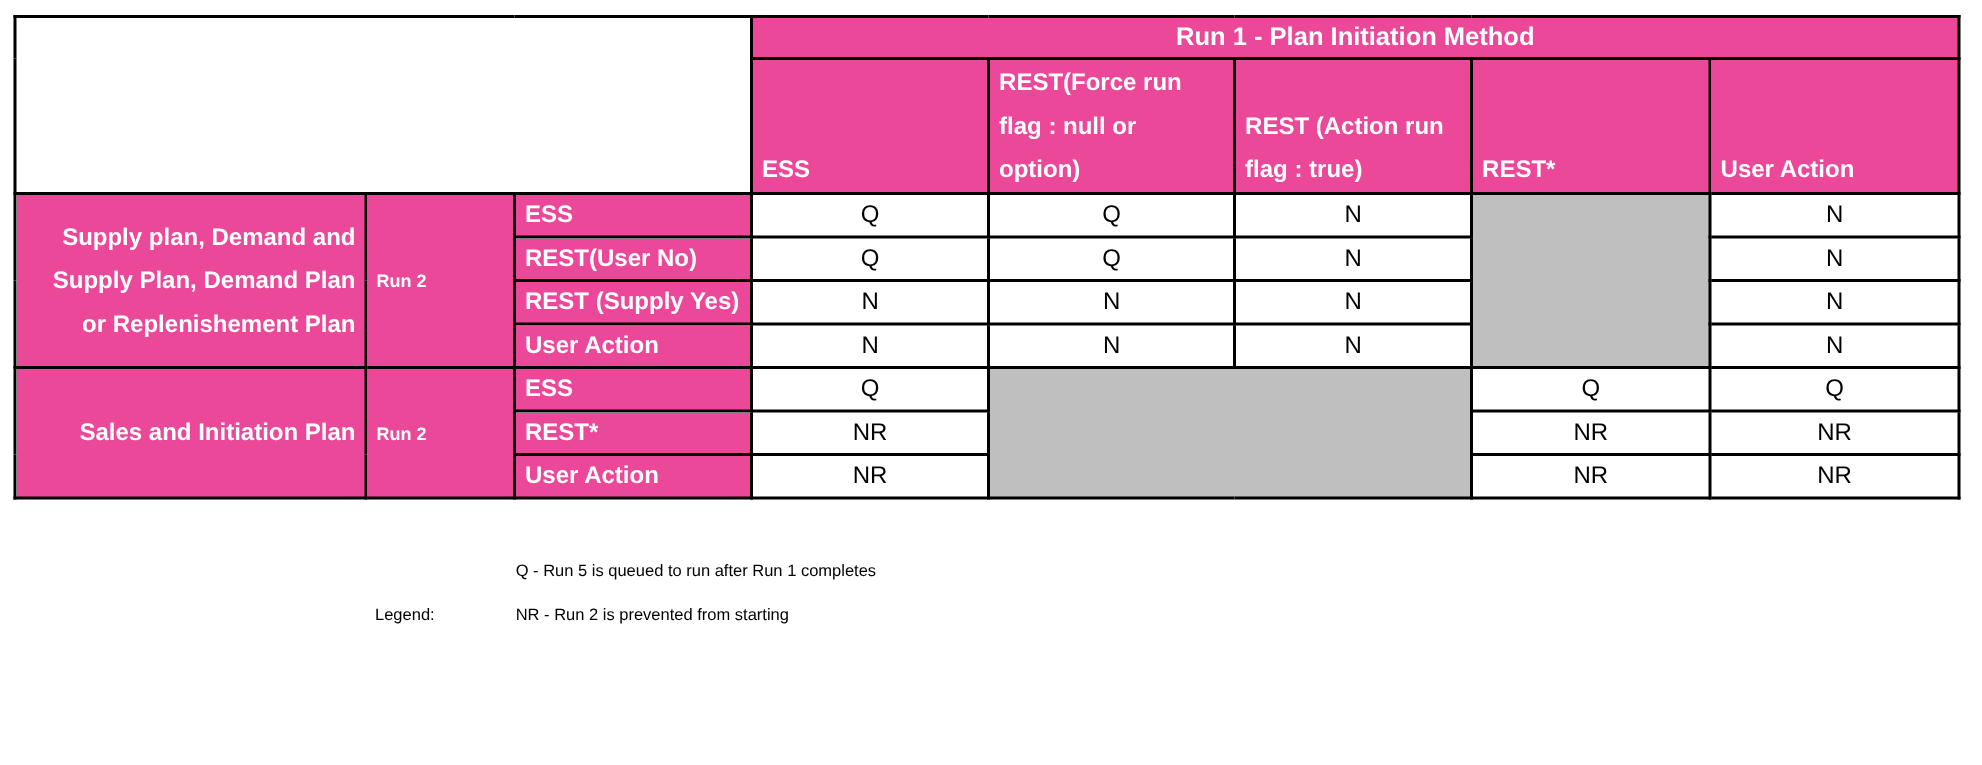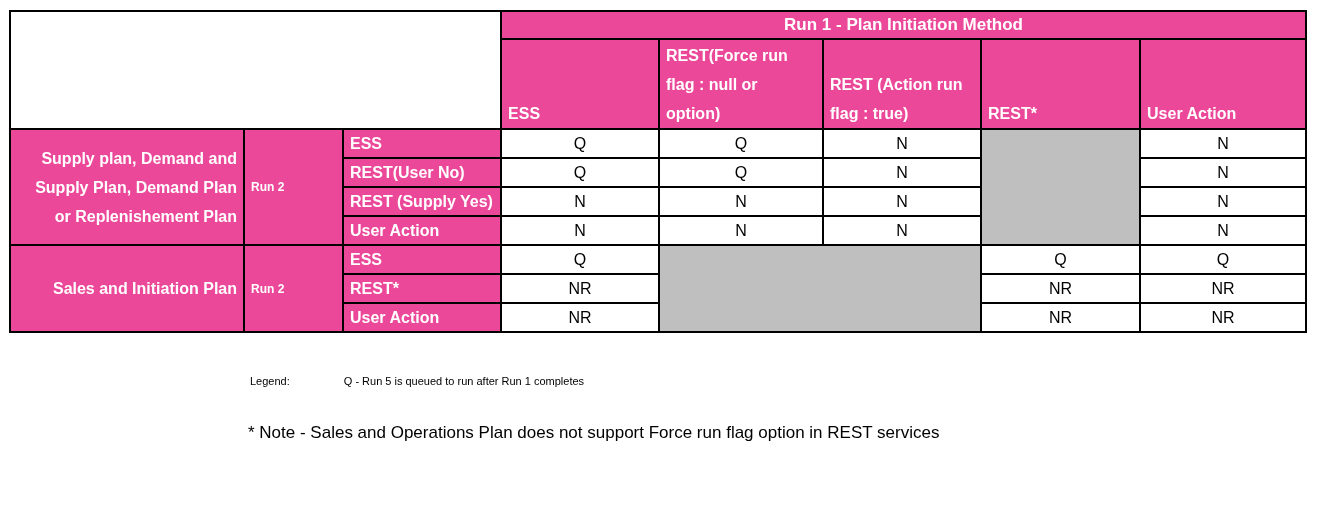--- a/index.html
+++ b/index.html
@@ -174,18 +174,18 @@
         <td class="val">NR</td>
         <td class="val">NR</td>
       </tr>
     </tbody>
   </table>
 
   <div class="legend">
     <span class="legend-label">Legend:</span>
     <div class="legend-items">
       <div>Q - Run 5 is queued to run after Run 1 completes</div>
+      <div>NR - Run 2 is prevented from starting</div>
     </div>
   </div>
 
-  <div class="footnote">* Note - Sales and Operations Plan does not support Force run flag option in REST services</div>
 
 </div>
 
 </body></html>

